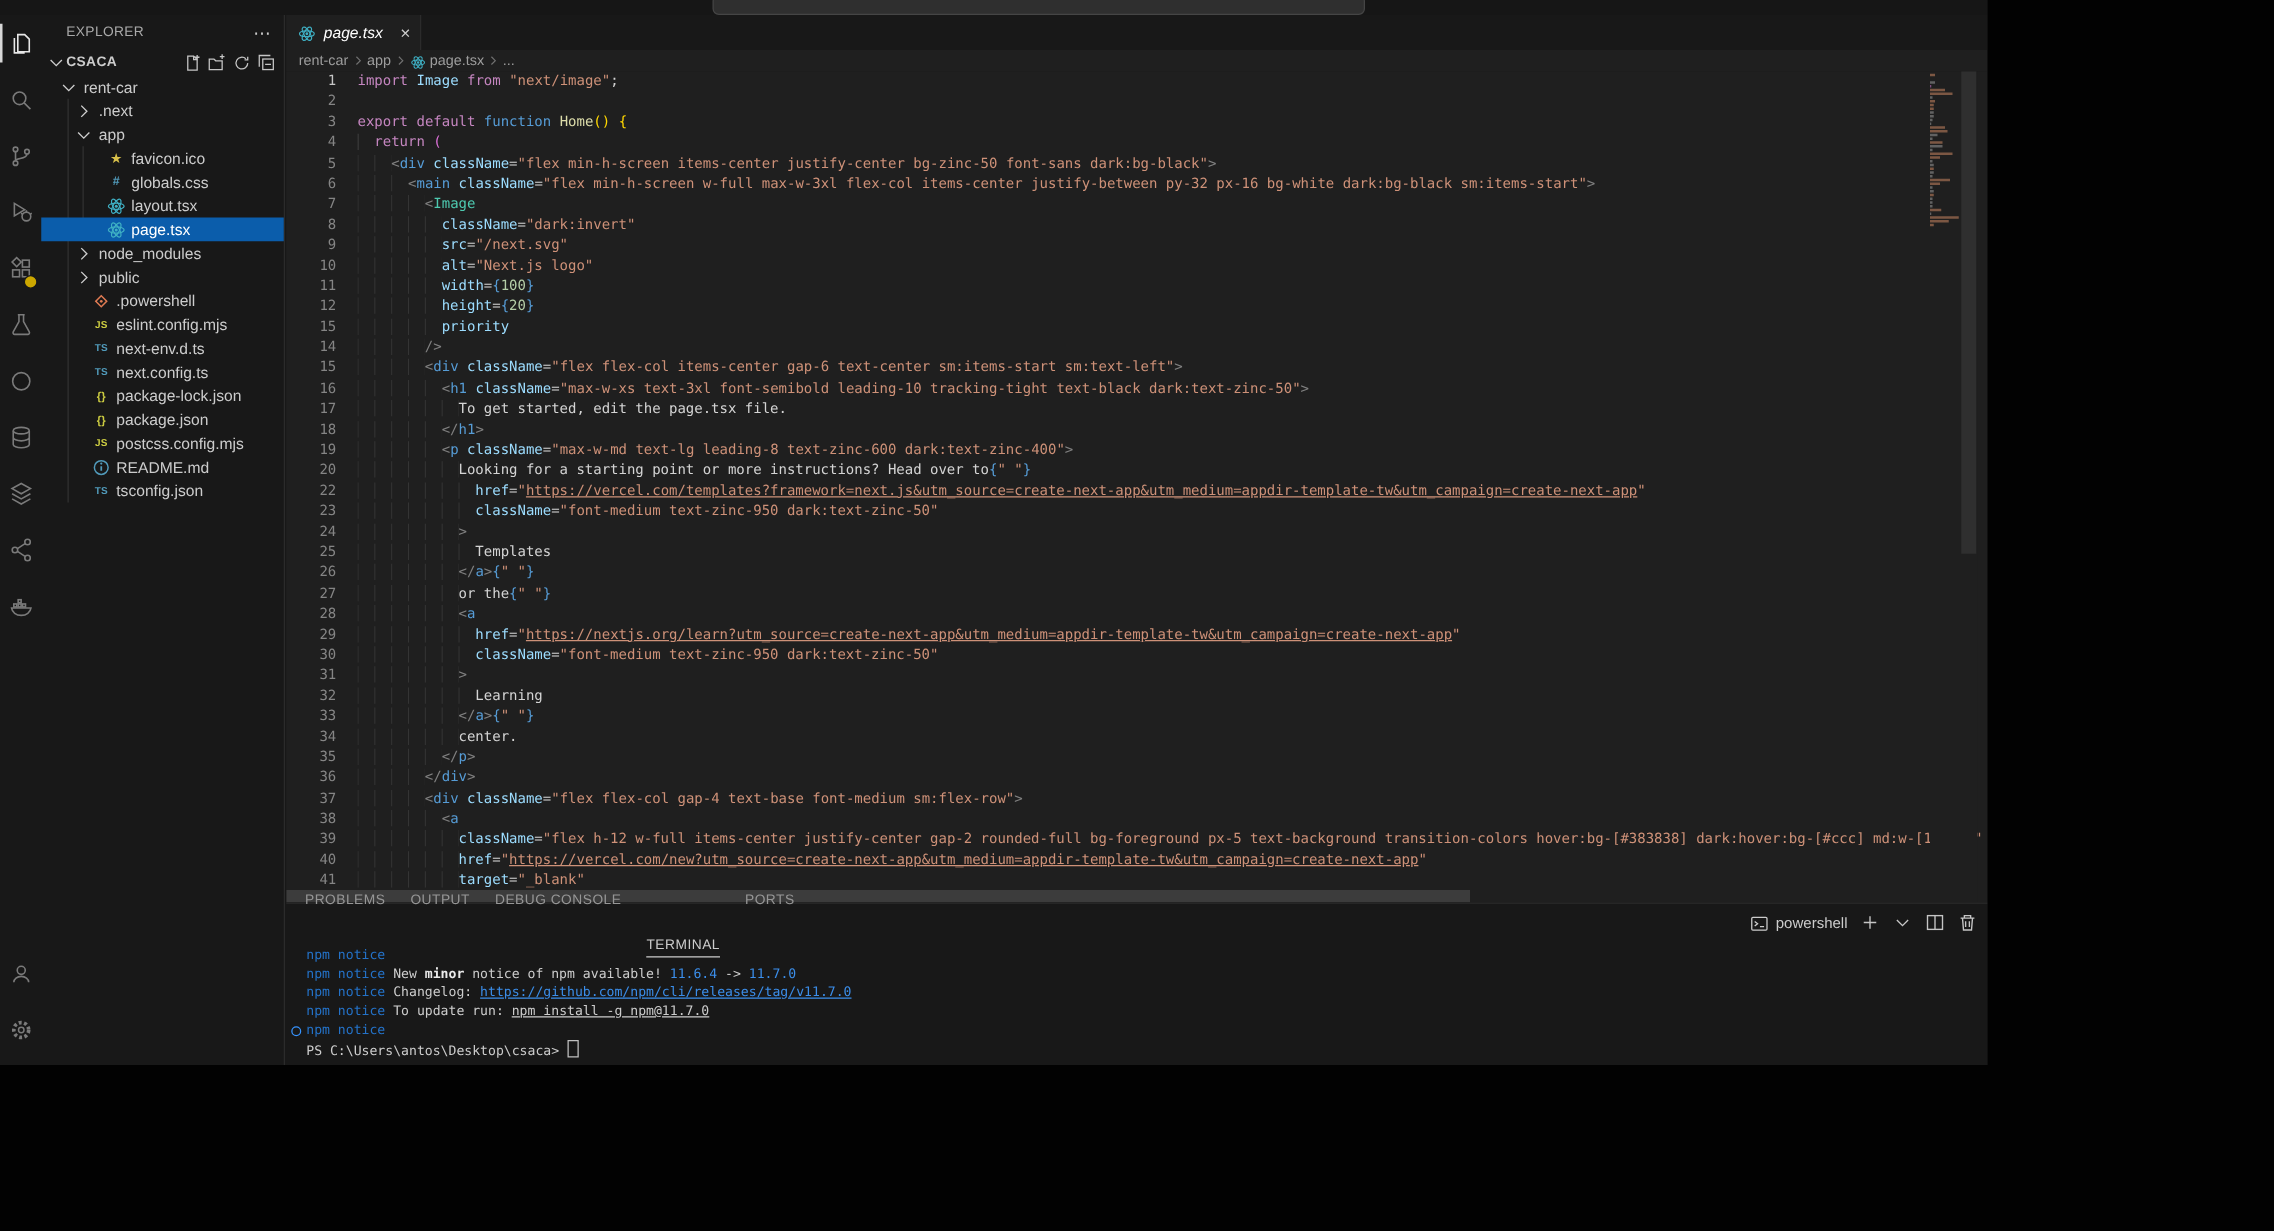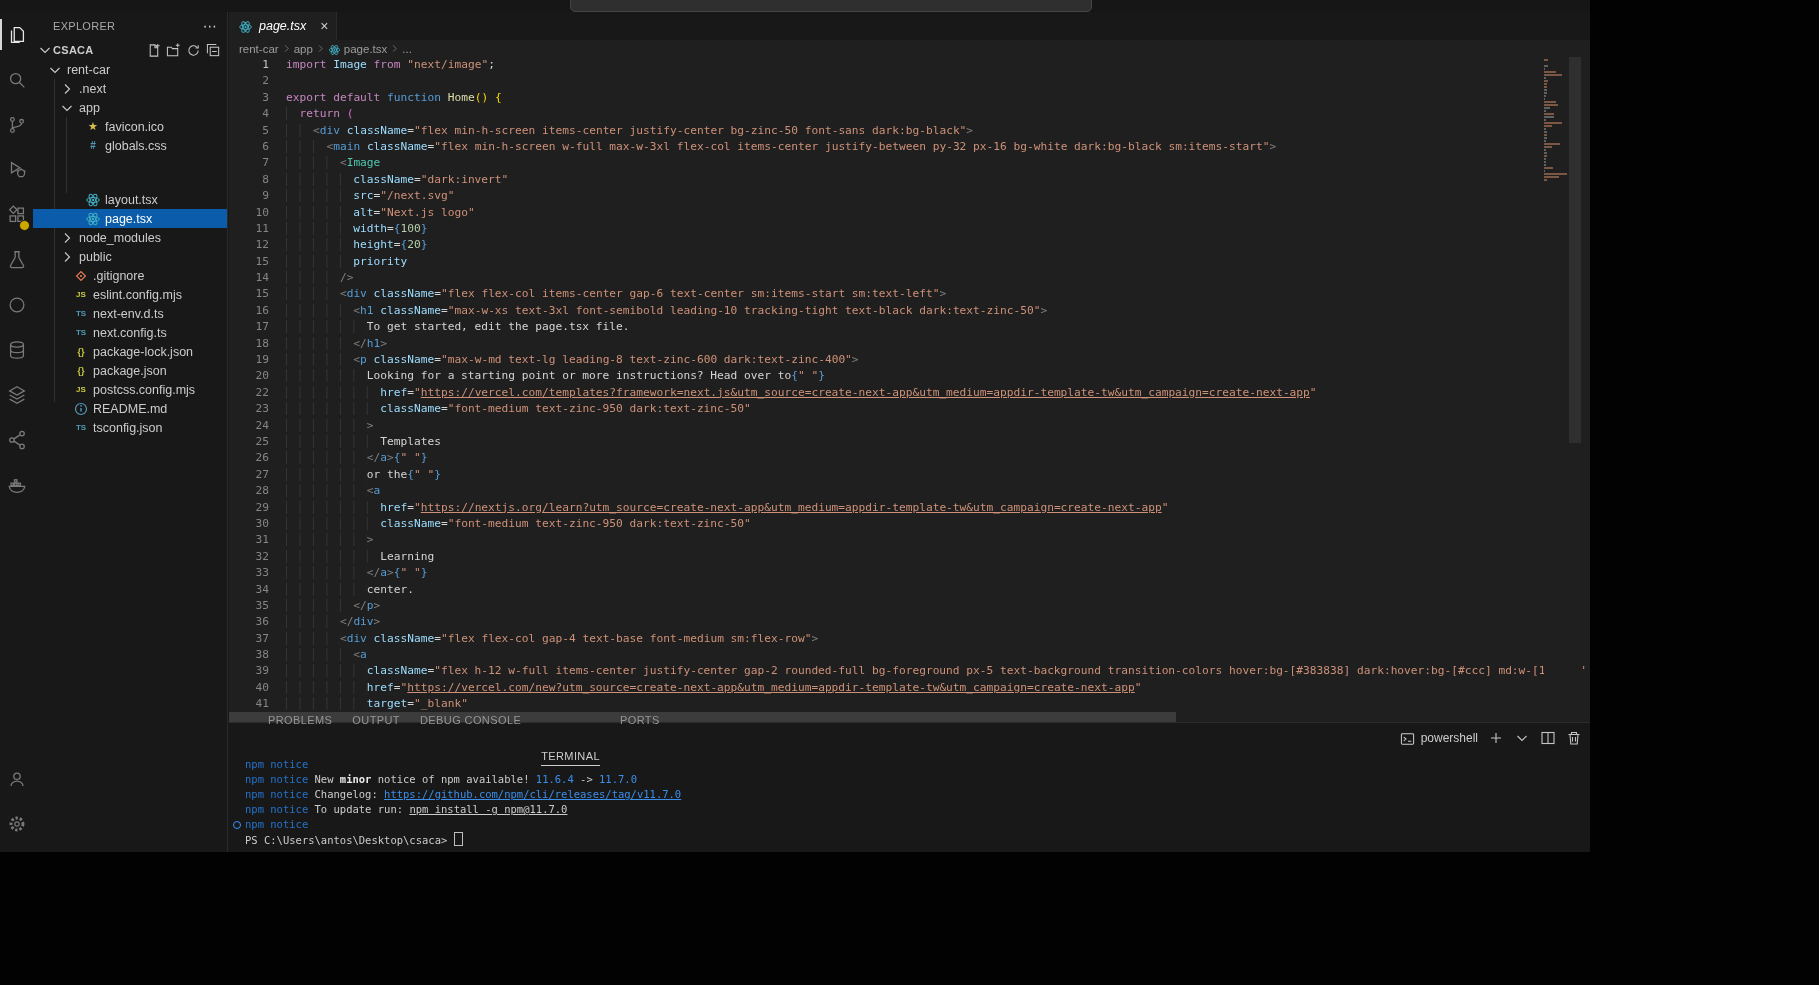--- a/index.html
+++ b/index.html
@@ -80,21 +80,21 @@
   .tk-n{color:#b5cea8}.tk-p{color:#d4d4d4}
   .tk-g1{color:#ffd700}.tk-g2{color:#da70d6}.tk-g3{color:#569cd6}
   .minimap{position:absolute;top:0;bottom:0;right:22px;width:24px;background:#1f1f1f;padding-top:2px;box-sizing:border-box;}
   .mmb{height:2px;margin-bottom:1px;opacity:.75;}
   .vscroll{position:absolute;top:0;bottom:0;right:8px;width:14px;background:#1f1f1f;}
   .vscroll .thumb{position:absolute;top:0;left:1px;right:1px;height:58%;background:rgba(121,121,121,.18);}
   .hscroll{position:absolute;left:0;right:46px;bottom:0;height:10px;}
   .hthumb{position:absolute;left:0;top:0;height:10px;width:72%;background:rgba(121,121,121,.32);}
 
   
-  .panel{flex:0 0 130px;background:#181818;border-top:1px solid #2b2b2b;position:relative;box-sizing:border-box;padding-left:24px;}
+  .panel{flex:0 0 130px;background:#181818;border-top:1px solid #2b2b2b;position:relative;box-sizing:border-box;}
   .panel-bar{height:30px;display:flex;align-items:center;padding-left:15px;}
   .panel-tabs{display:flex;gap:20px;}
   .pt{font-size:11px;letter-spacing:.4px;color:#969696;padding:4px 0 3px 0;cursor:pointer;}
   .pt.active{color:#cccccc;border-bottom:1px solid #cccccc;margin-top:36px;}
   .panel-actions{margin-left:auto;display:flex;align-items:center;gap:10px;padding-right:8px;color:#cccccc;}
   .pa-shell{display:flex;align-items:center;gap:6px;font-size:12px;cursor:pointer;}
   .psi{display:inline-flex;width:15px;height:15px;}
   .pa-ic{display:inline-flex;width:16px;height:16px;cursor:pointer;color:#c5c5c5;}
   .terminal{position:absolute;left:16px;right:14px;top:34px;bottom:0;
       font-family:"DejaVu Sans Mono",monospace;font-size:10.5px;}
@@ -279,21 +279,21 @@
             <span class="fico" style="color:#d8c04a;font-size:11px">★</span>
           </span>
           <span class="tlab">favicon.ico</span>
         </div>
         <div class="trow" style="padding-left: 52px;">
           <span class="fic">
             <span class="fico" style="color:#519aba;font-size:10px;font-weight:bold">#</span>
           </span>
           <span class="tlab">globals.css</span>
         </div>
-        <div class="trow" style="padding-left: 52px; margin-top: 35px;">
+        <div class="trow" style="padding-left: 52px;">
           <span class="fic">
             <svg viewBox="0 0 16 16" class="i16">
               <g fill="none" stroke="#3fb0c4" stroke-width="1">
                 <ellipse cx="8" cy="8" rx="6.3" ry="2.5"></ellipse>
                 <ellipse cx="8" cy="8" rx="6.3" ry="2.5" transform="rotate(60 8 8)"></ellipse>
                 <ellipse cx="8" cy="8" rx="6.3" ry="2.5" transform="rotate(120 8 8)"></ellipse>
               </g>
               <circle cx="8" cy="8" r="1.2" fill="#3fb0c4"></circle>
             </svg>
           </span>
@@ -328,21 +328,21 @@
           </span>
           <span class="tlab">public</span>
         </div>
         <div class="trow" style="padding-left: 40px;">
           <span class="fic">
             <svg viewBox="0 0 16 16" class="i16">
               <rect x="4.9" y="4.9" width="6.2" height="6.2" transform="rotate(45 8 8)" fill="none" stroke="#e07b53" stroke-width="1.2"></rect>
               <circle cx="8" cy="8" r="1.1" fill="#e07b53"></circle>
             </svg>
           </span>
-          <span class="tlab">.gitignore</span>
+          <span class="tlab">.powershell</span>
         </div>
         <div class="trow" style="padding-left: 40px;">
           <span class="fic">
             <span class="fico" style="color:#cbcb41;font-size:8px;font-weight:bold">JS</span>
           </span>
           <span class="tlab">eslint.config.mjs</span>
         </div>
         <div class="trow" style="padding-left: 40px;">
           <span class="fic">
             <span class="fico" style="color:#519aba;font-size:8px;font-weight:bold">TS</span>

